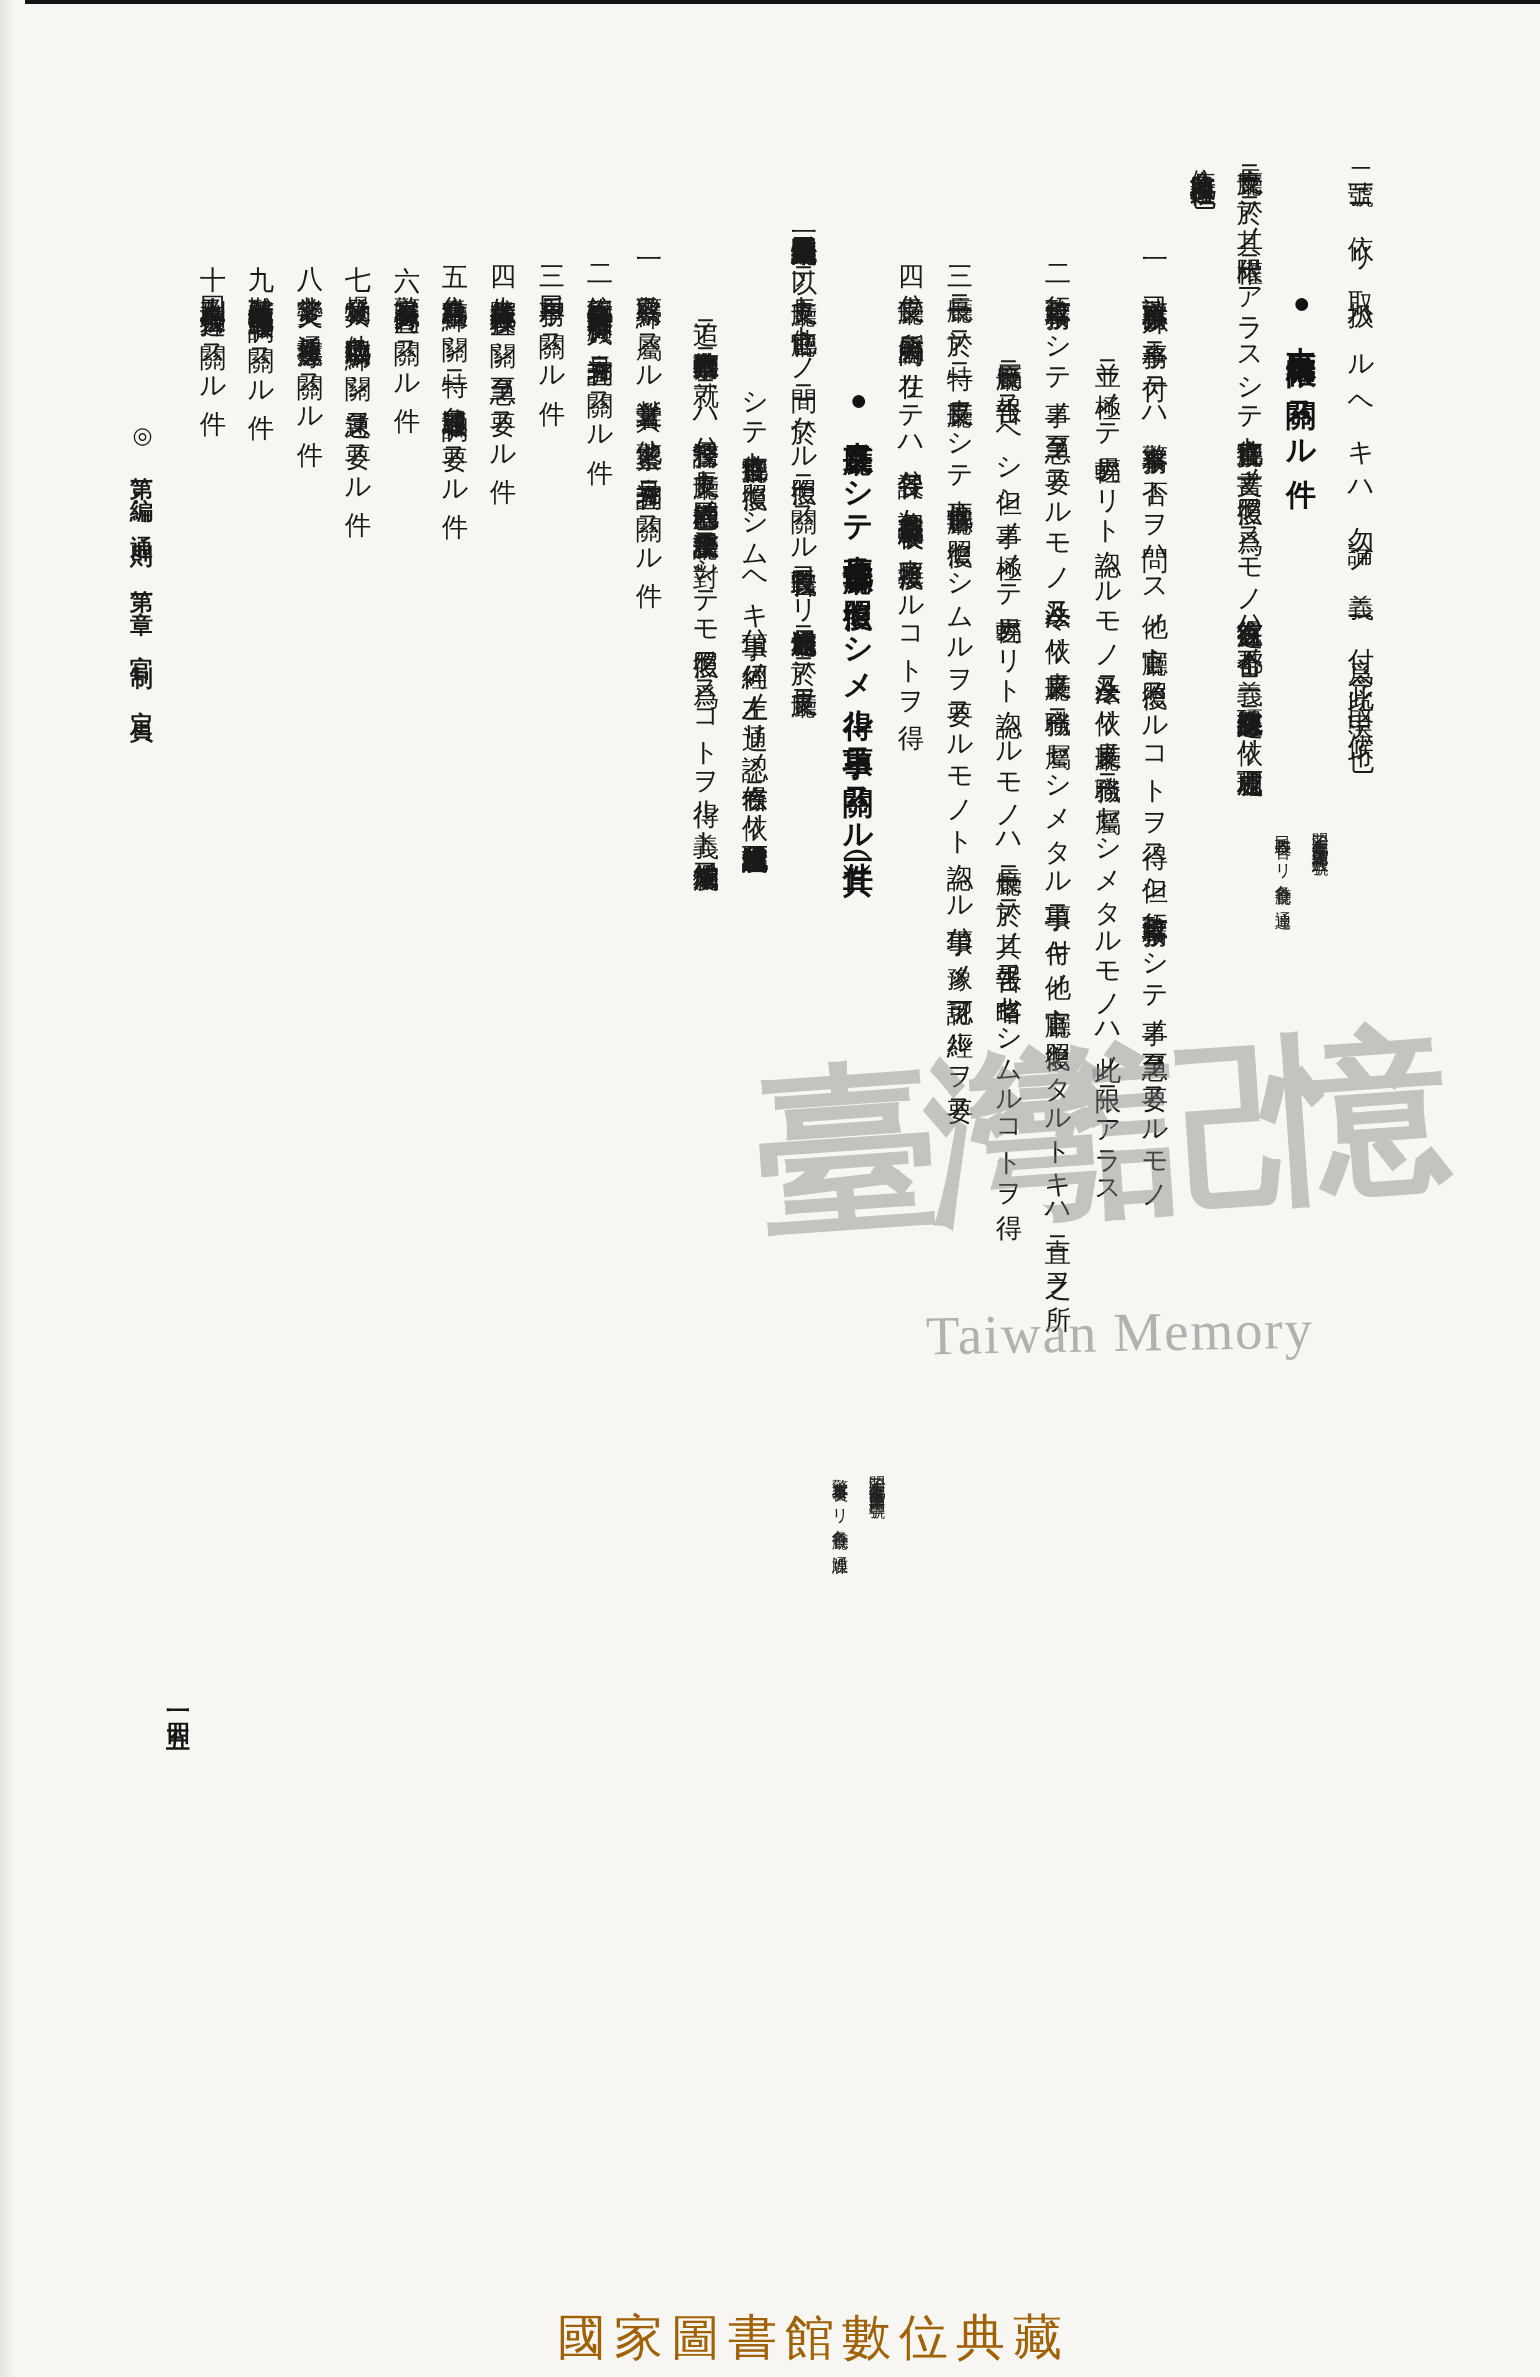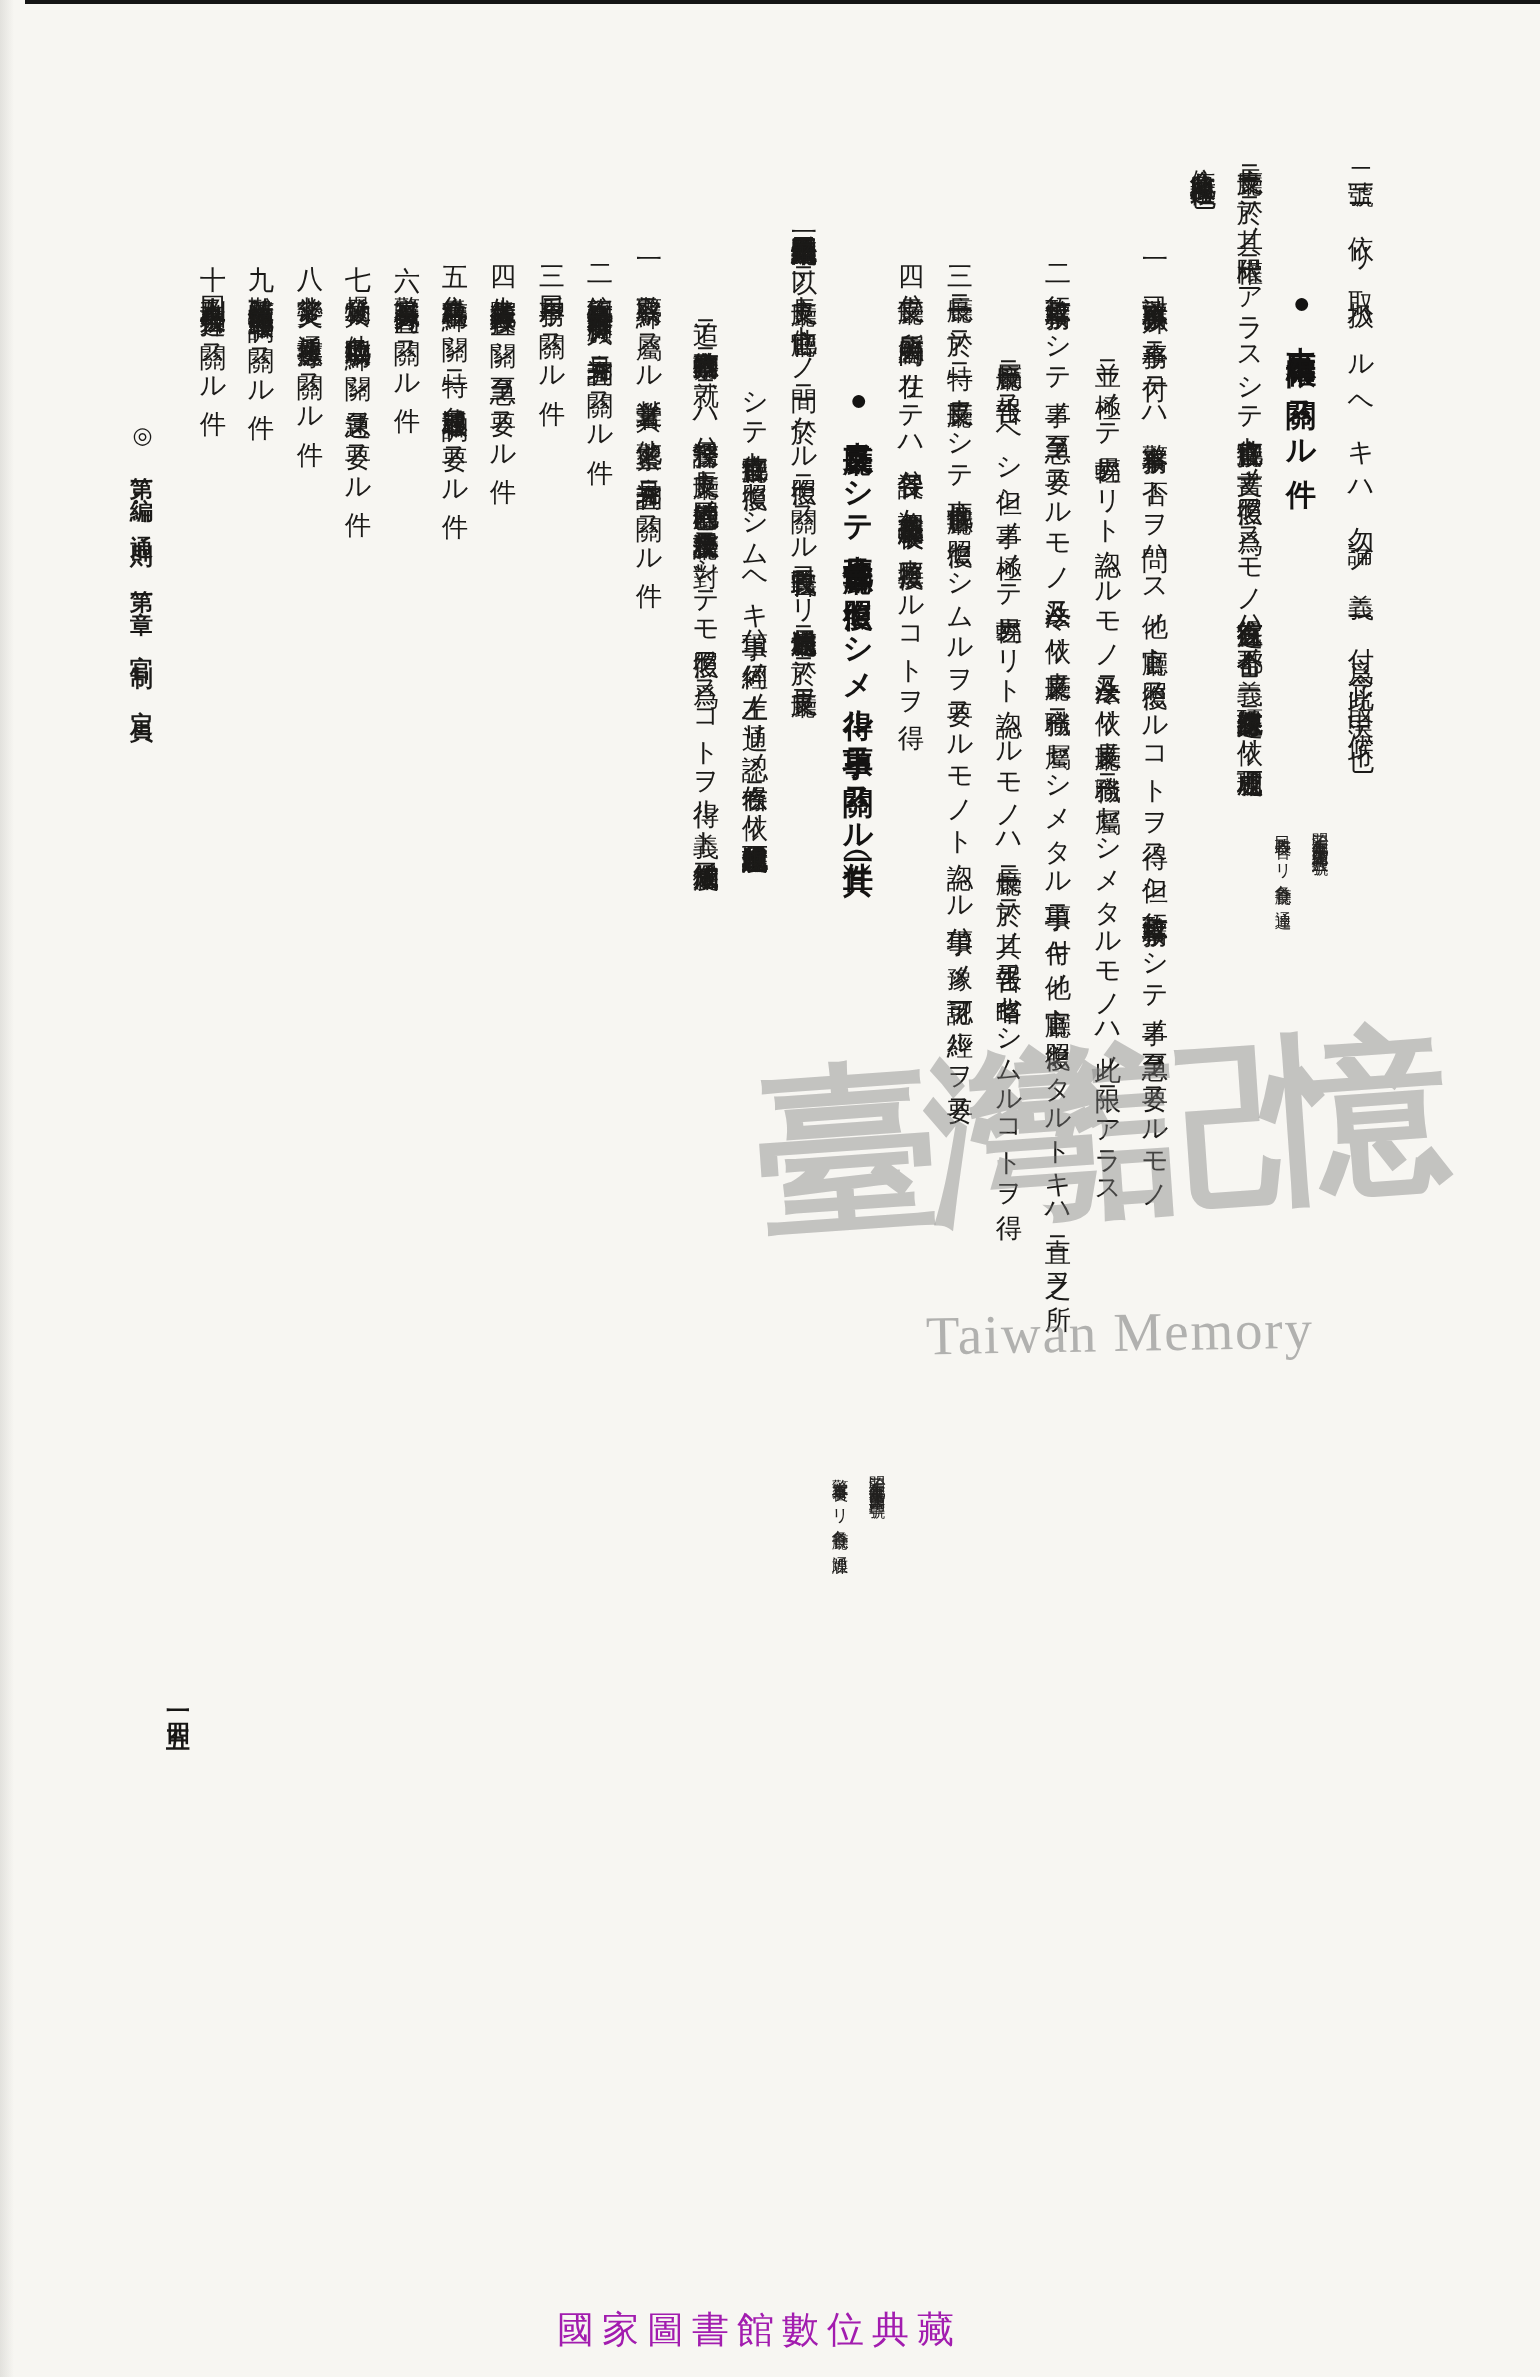--- a/index.html
+++ b/index.html
@@ -64,22 +64,22 @@
     position:absolute;left:926px;top:1301px;
     font-size:55px;
     color:rgba(120,120,120,0.55);
     letter-spacing:1.8px;
     transform:rotate(-1deg);
     white-space:nowrap;
     pointer-events:none;
   }
   .footer-credit{
     position:absolute;left:557px;top:2305px;
-    font-size:37px;letter-spacing:8px;
-    color:#a21caf;
+    font-size:49px;letter-spacing:8px;
+    color:#a16207;
     white-space:nowrap;
   }
 </style>
 </head>
 <body>
 
 <div id="scan">
 
   <div class="edge-left"></div>
   <div class="topline"></div>

